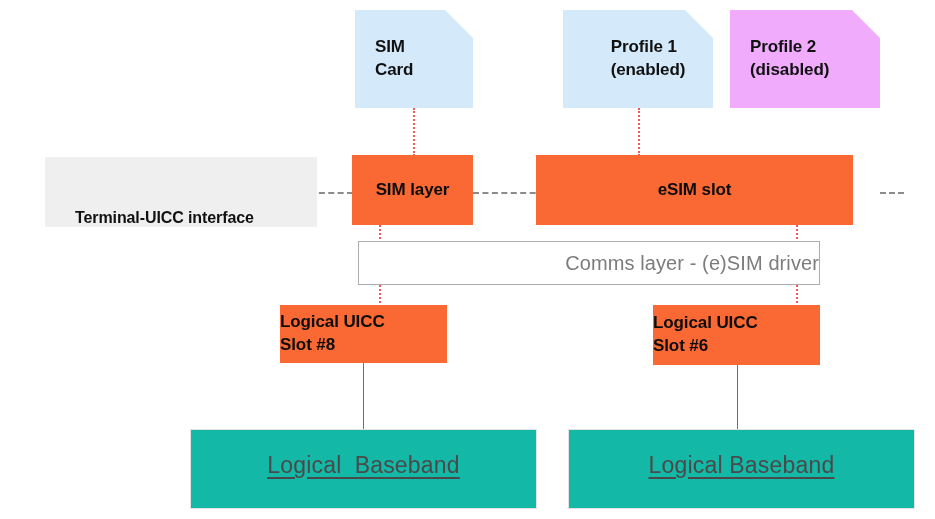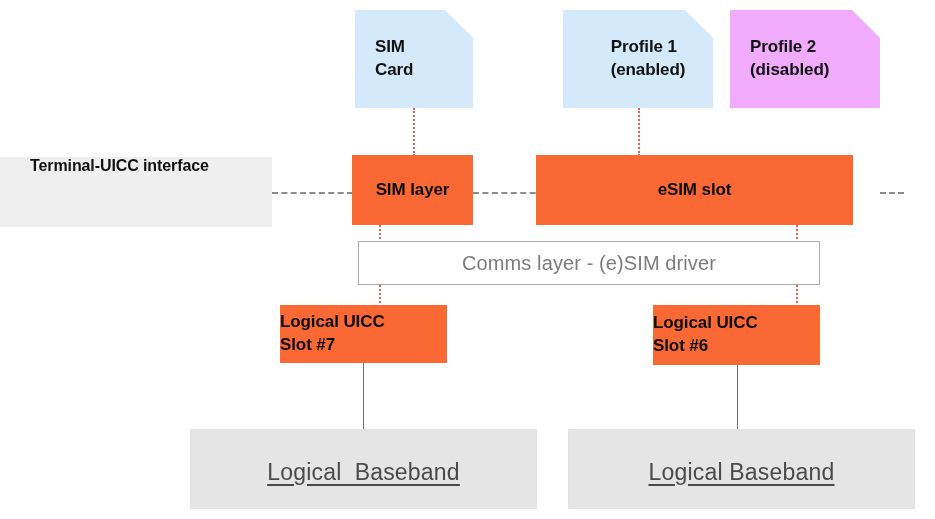--- a/index.html
+++ b/index.html
@@ -52,45 +52,46 @@
   .slot-center { justify-content: center; }
   .slot-left { }
 
   
   .greybox {
     background: #efefef;
     color: #111111;
     font-weight: bold;
     font-size: 16px;
     display: flex;
-    align-items: flex-start;
+    align-items: flex-end;
     padding-left: 30px;
     letter-spacing: -0.1px;
+    margin-left: 45px;
   }
 
   
   .outlined {
     background: #ffffff;
     border: 1.5px solid #adadad;
     color: #7c7c7c;
     font-size: 20px;
     display: flex;
     align-items: center;
-    justify-content: center;
+    justify-content: flex-end;
     letter-spacing: 0.1px;
   }
 
   
   .baseband {
-    background: #e5e5e5;
+    background: #14b8a6;
     border: 1.5px solid #e2e2e2;
     display: flex;
-    align-items: center;
+    align-items: flex-start;
     justify-content: center;
-    padding-top: 6px;
+    padding-top: 22px;
   }
   .baseband-label {
     font-size: 23px;
     color: #4a4a4a;
     text-decoration: underline;
     text-underline-offset: 4px;
     letter-spacing: 0.2px;
     white-space: pre;
   }
 
@@ -164,21 +165,21 @@
     <span>eSIM slot</span>
   </div>
 
   <div class="node outlined" style="left:358px; top:241px; width:462px; height:44px;">
     <span>Comms layer - (e)SIM driver</span>
   </div>
 
   <div class="node slot slot-left" style="left:280px; top:305px; width:167px; height:58px;">
     <div>
       <div>Logical UICC</div>
-      <div>Slot #7</div>
+      <div>Slot #8</div>
     </div>
   </div>
 
   <div class="node slot slot-left" style="left:653px; top:305px; width:167px; height:60px;">
     <div>
       <div>Logical UICC</div>
       <div>Slot #6</div>
     </div>
   </div>
 

